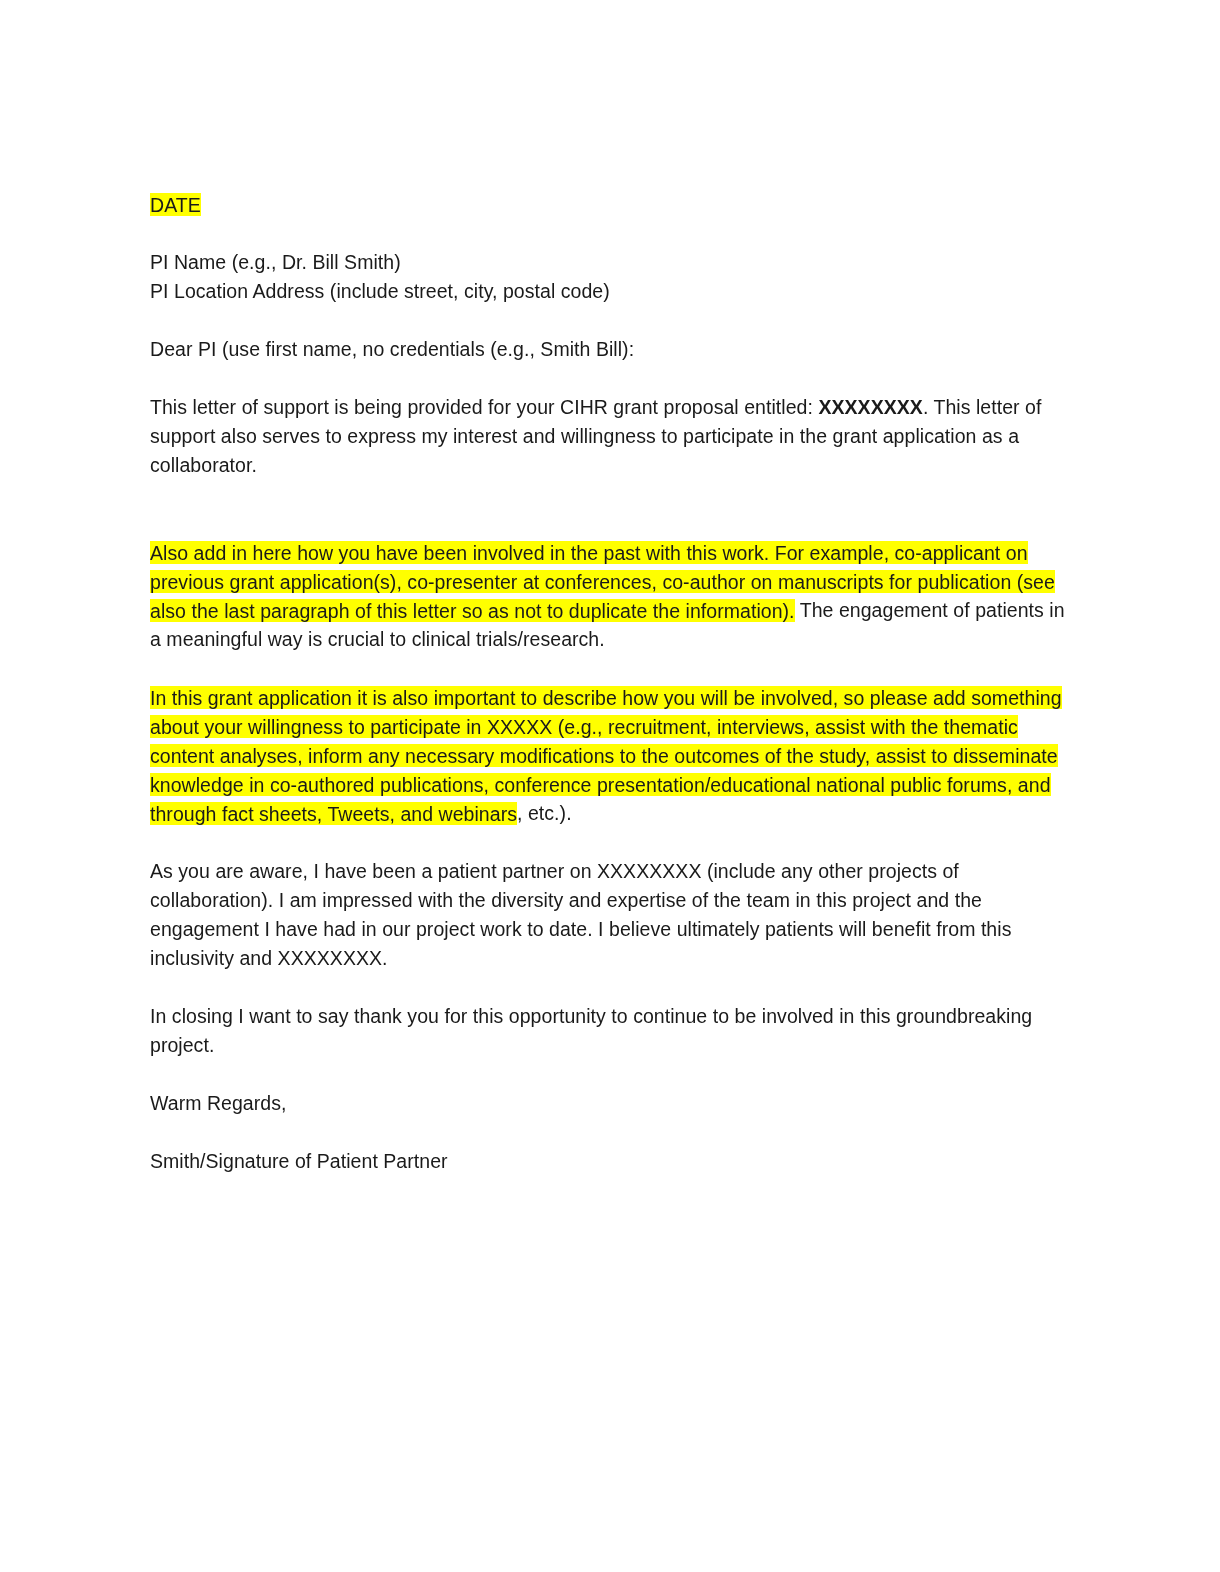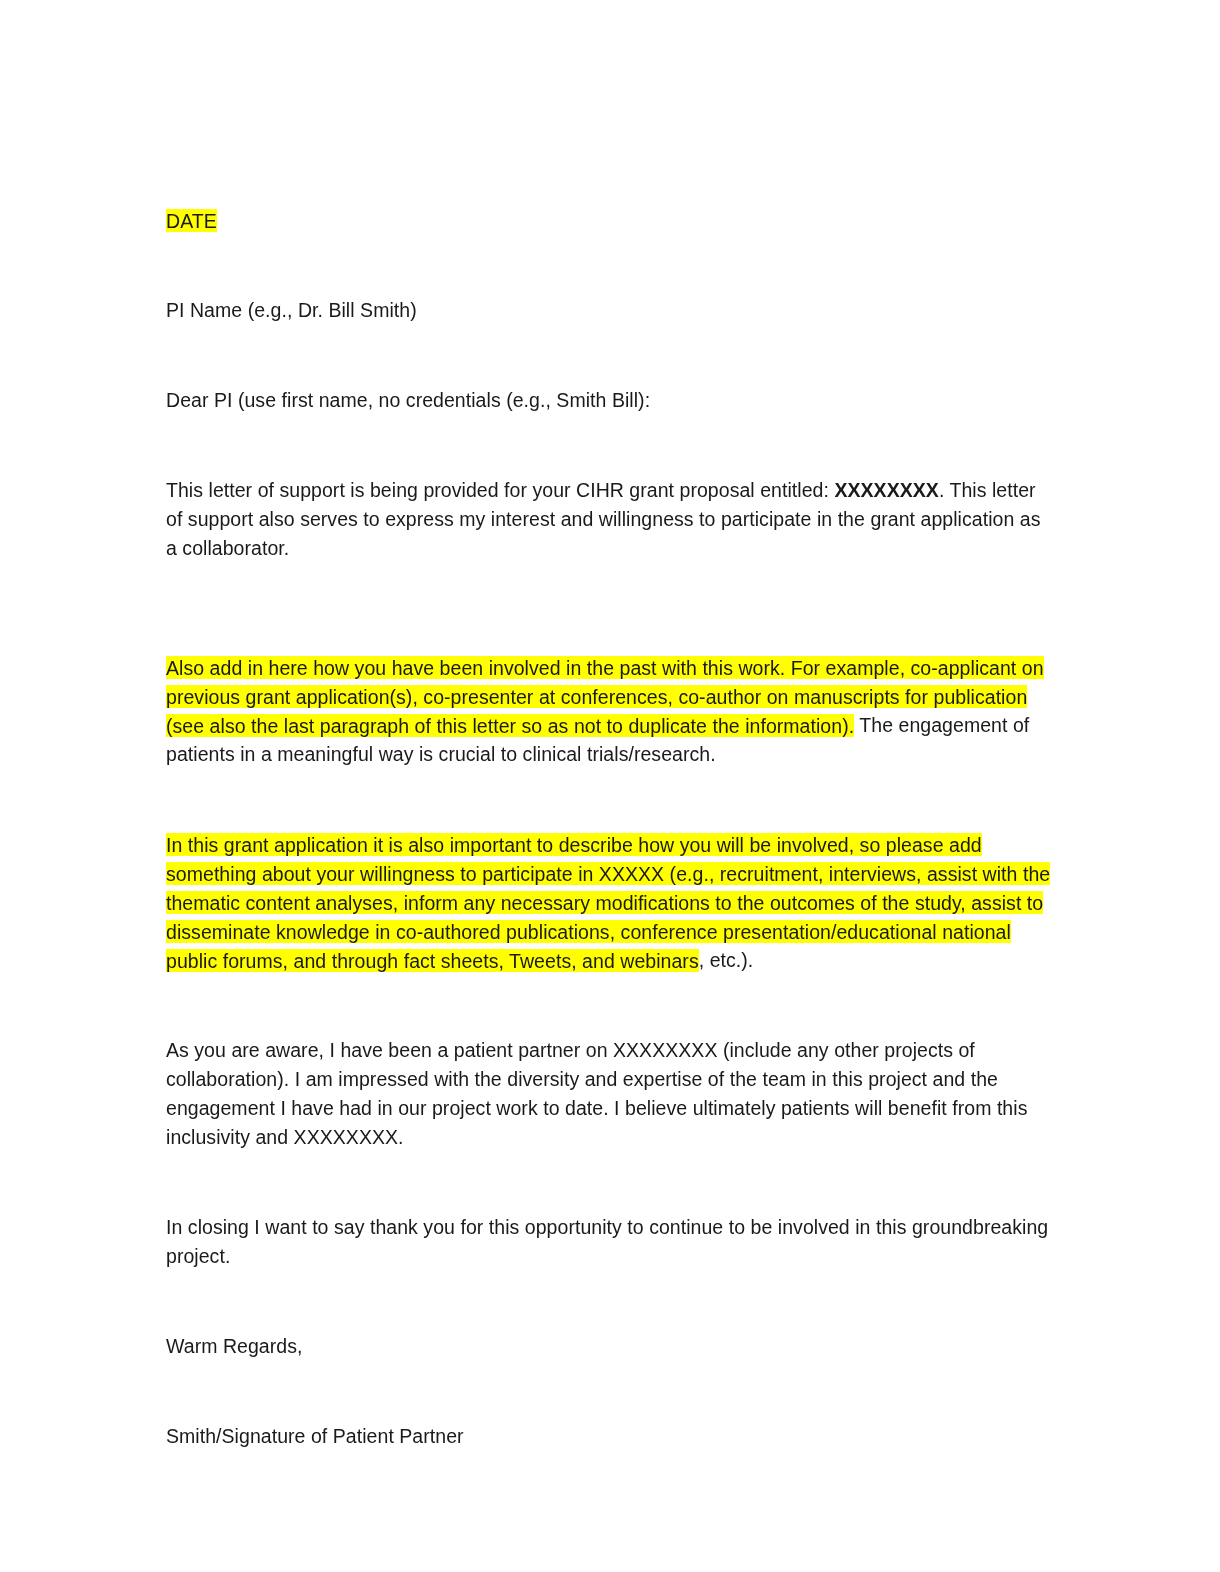--- a/index.html
+++ b/index.html
@@ -26,21 +26,21 @@
 
   .doc-body {
     width: 920px;
     font-size: 19.5px;
     line-height: 29px;
     color: #1a1a1a;
     letter-spacing: 0.05px;
   }
 
   p.para {
-    margin: 16px;
+    margin: 0;
     padding: 0;
   }
 
   .gap-sm { height: 29px; }
   .gap-md { height: 29px; }
 
   .addr-line { display: block; }
 
   
   .hl {
@@ -59,20 +59,21 @@
 
 <div class="page">
   <div class="doc-body">
 
     <p class="para"><span class="hl">DATE</span></p>
 
     <div class="gap-sm"></div>
 
     <p class="para">
       <span class="addr-line">PI Name (e.g., Dr. Bill Smith)</span>
+      <span class="addr-line">PI Location Address (include street, city, postal code)</span>
     </p>
 
     <div class="gap-sm"></div>
 
     <p class="para">Dear PI (use first name, no credentials (e.g., Smith Bill):</p>
 
     <div class="gap-sm"></div>
 
     <p class="para"><span>This letter of support is being provided for your CIHR grant proposal entitled: </span><span class="bold">XXXXXXXX</span><span>. This letter of support also serves to express my interest and willingness to participate in the grant application as a collaborator.</span></p>
 

